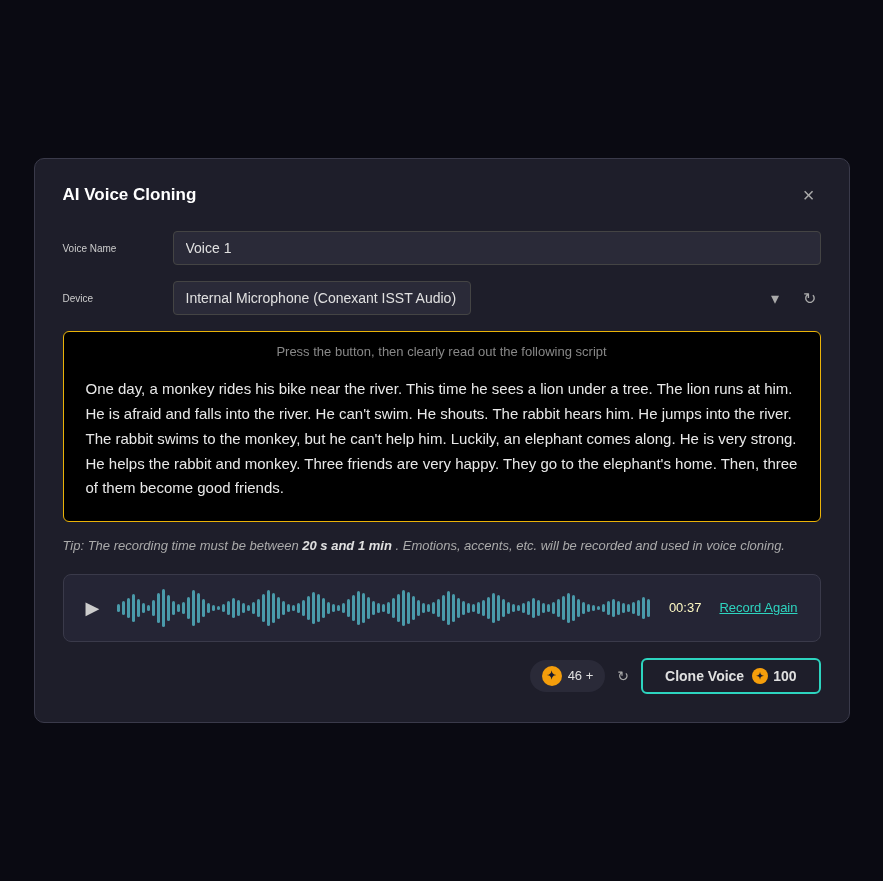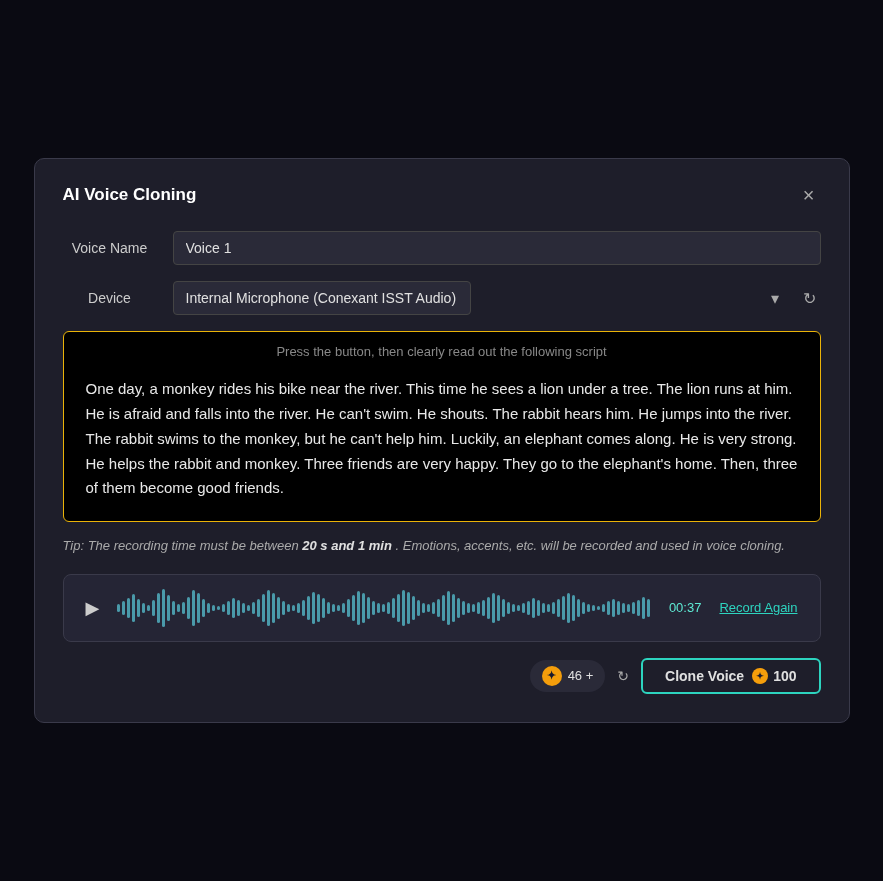--- a/index.html
+++ b/index.html
@@ -54,23 +54,23 @@
     }
 
     
     .form-row {
       display: flex;
       align-items: center;
       margin-bottom: 16px;
     }
     .form-label {
       width: 110px;
-      text-align: center;
+      text-align: left;
       padding-right: 16px;
-      font-size: 14px;
+      font-size: 10px;
       color: #ccc;
       flex-shrink: 0;
     }
     .form-input {
       flex: 1;
       background: #2a2a38;
       border: 1px solid #444;
       border-radius: 4px;
       color: #e0e0e0;
       font-size: 14px;
@@ -183,21 +183,21 @@
     }
     .waveform-bar {
       width: 3px;
       border-radius: 2px;
       background: #5a7a8a;
       flex-shrink: 0;
     }
 
     .time-label {
       font-size: 13px;
-      color: #5eead4;
+      color: #fef9c3;
       flex-shrink: 0;
       min-width: 36px;
       text-align: right;
     }
     .record-again-btn {
       background: none;
       border: none;
       color: #2dd4bf;
       font-size: 13px;
       font-weight: 500;

